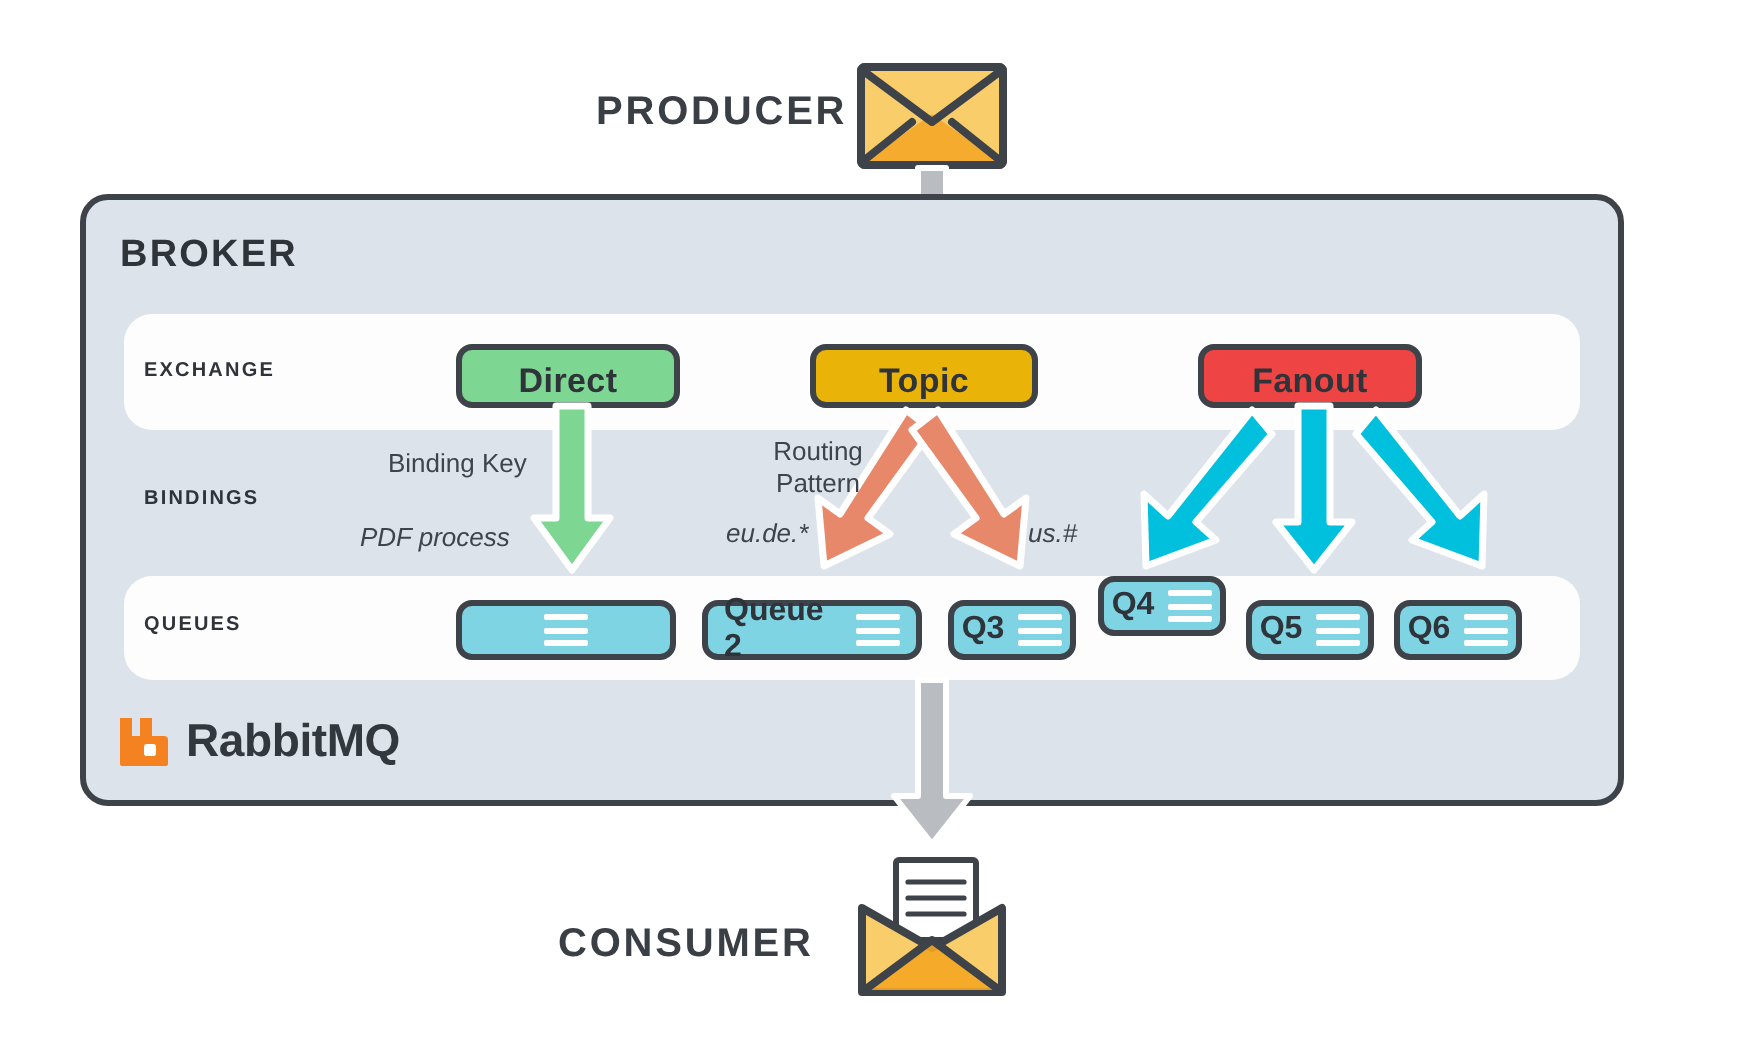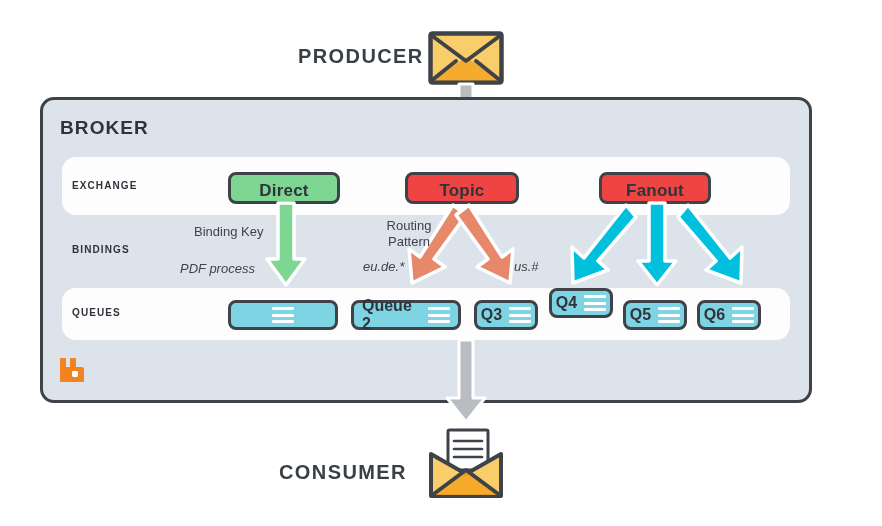--- a/index.html
+++ b/index.html
@@ -127,21 +127,21 @@
   <div class="abs white-row" id="queues-row"></div>
 
   <div class="abs row-label" style="left:72px;top:180px;">EXCHANGE</div>
   <div class="abs row-label" style="left:72px;top:244px;">BINDINGS</div>
   <div class="abs row-label" style="left:72px;top:307px;">QUEUES</div>
 
   <div class="abs exchange-pill" style="left:228px;top:172px;width:112px;background:#7ed693;">
     <span>Direct</span>
   </div>
 
-  <div class="abs exchange-pill" style="left:405px;top:172px;width:114px;background:#ef4444;">
+  <div class="abs exchange-pill" style="left:405px;top:172px;width:114px;background:#eab308;">
     <span>Topic</span>
   </div>
 
   <div class="abs exchange-pill" style="left:599px;top:172px;width:112px;background:#ef4444;">
     <span>Fanout</span>
   </div>
 
   <div class="abs" style="left:264px;top:203px;">
     <svg width="44" height="88" viewBox="0 0 44 88">
       <path d="M14 0 L30 0 L30 56 L41 56 L22 82 L3 56 L14 56 Z" fill="#7ed693" stroke="#ffffff" stroke-width="3.5" stroke-linejoin="round"></path>
@@ -240,20 +240,21 @@
       </span>
   </div>
 
   <div class="abs" id="rabbit-logo">
     <span>
       <svg width="26" height="26" viewBox="0 0 26 26">
         <path d="M2 1 h6 v9 h4 V1 h6 v9 h6 a2 2 0 0 1 2 2 v12 a1 1 0 0 1 -1 1 H3 a1 1 0 0 1 -1 -1 Z" fill="#f58220"></path>
         <rect x="14" y="14" width="6" height="6" rx="1.4" fill="#ffffff"></rect>
       </svg>
     </span>
+    <span id="rabbit-word">RabbitMQ</span>
   </div>
 
   <div class="abs" style="left:443px;top:340px;">
     <svg width="46" height="88" viewBox="0 0 46 88">
       <path d="M16 0 L30 0 L30 58 L42 58 L23 82 L4 58 L16 58 Z" fill="#b9bcc0" stroke="#ffffff" stroke-width="3" stroke-linejoin="round"></path>
     </svg>
   </div>
 
   <div class="abs endpoint-label" style="left:279px;top:461px;">CONSUMER</div>
 

